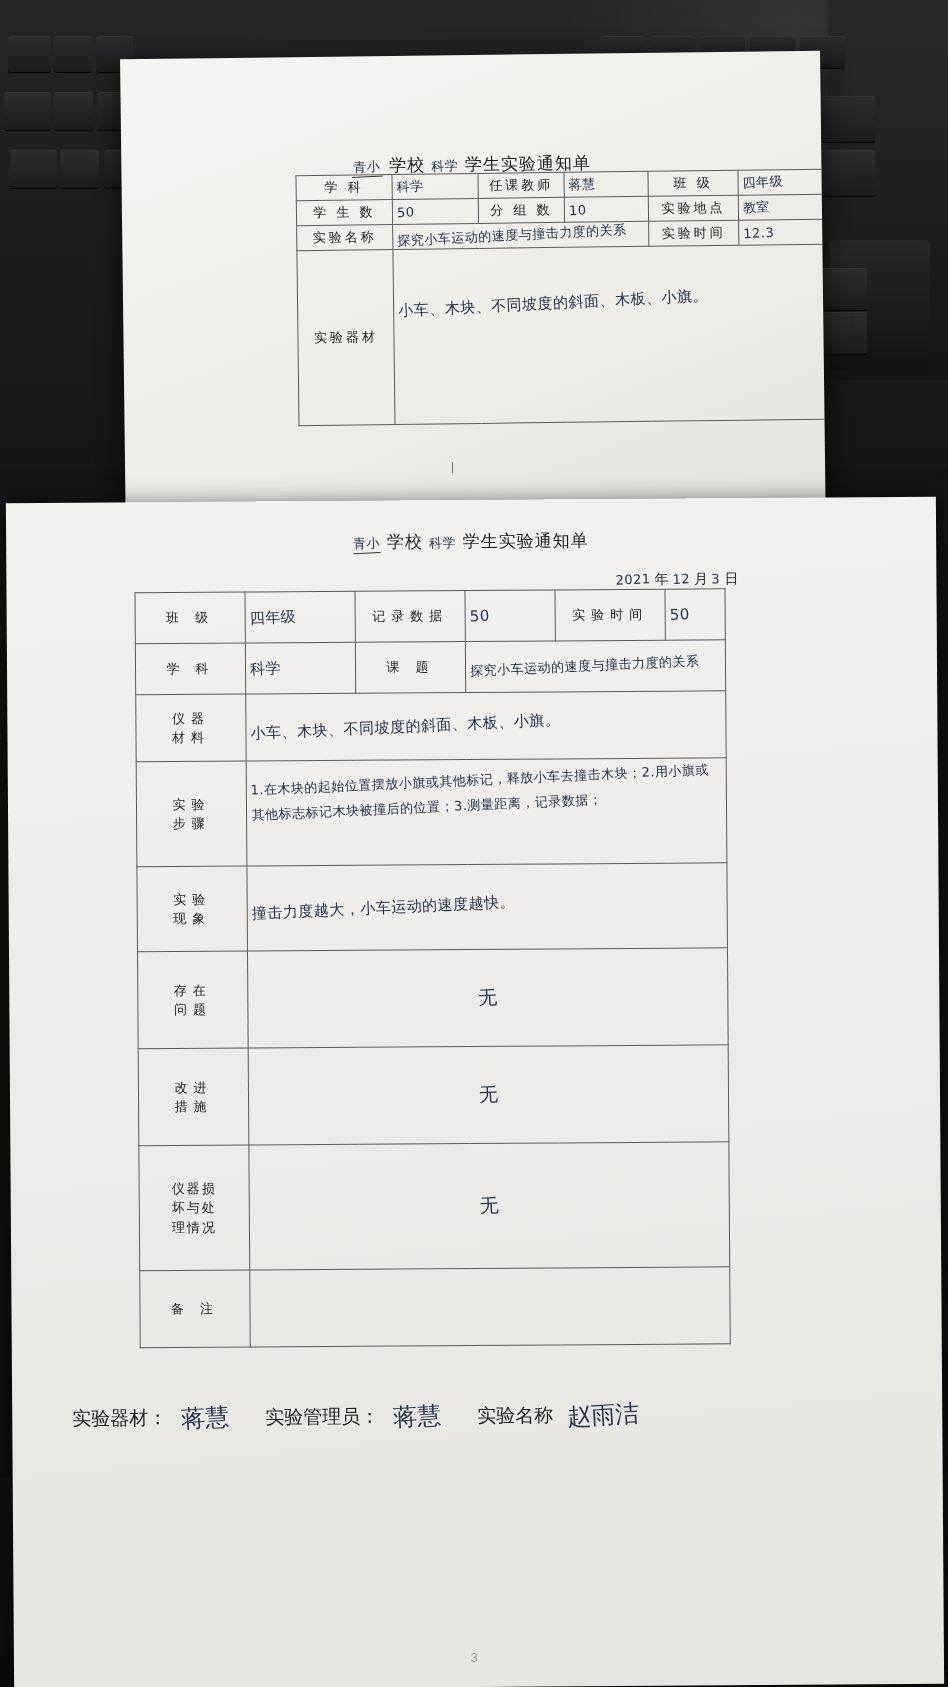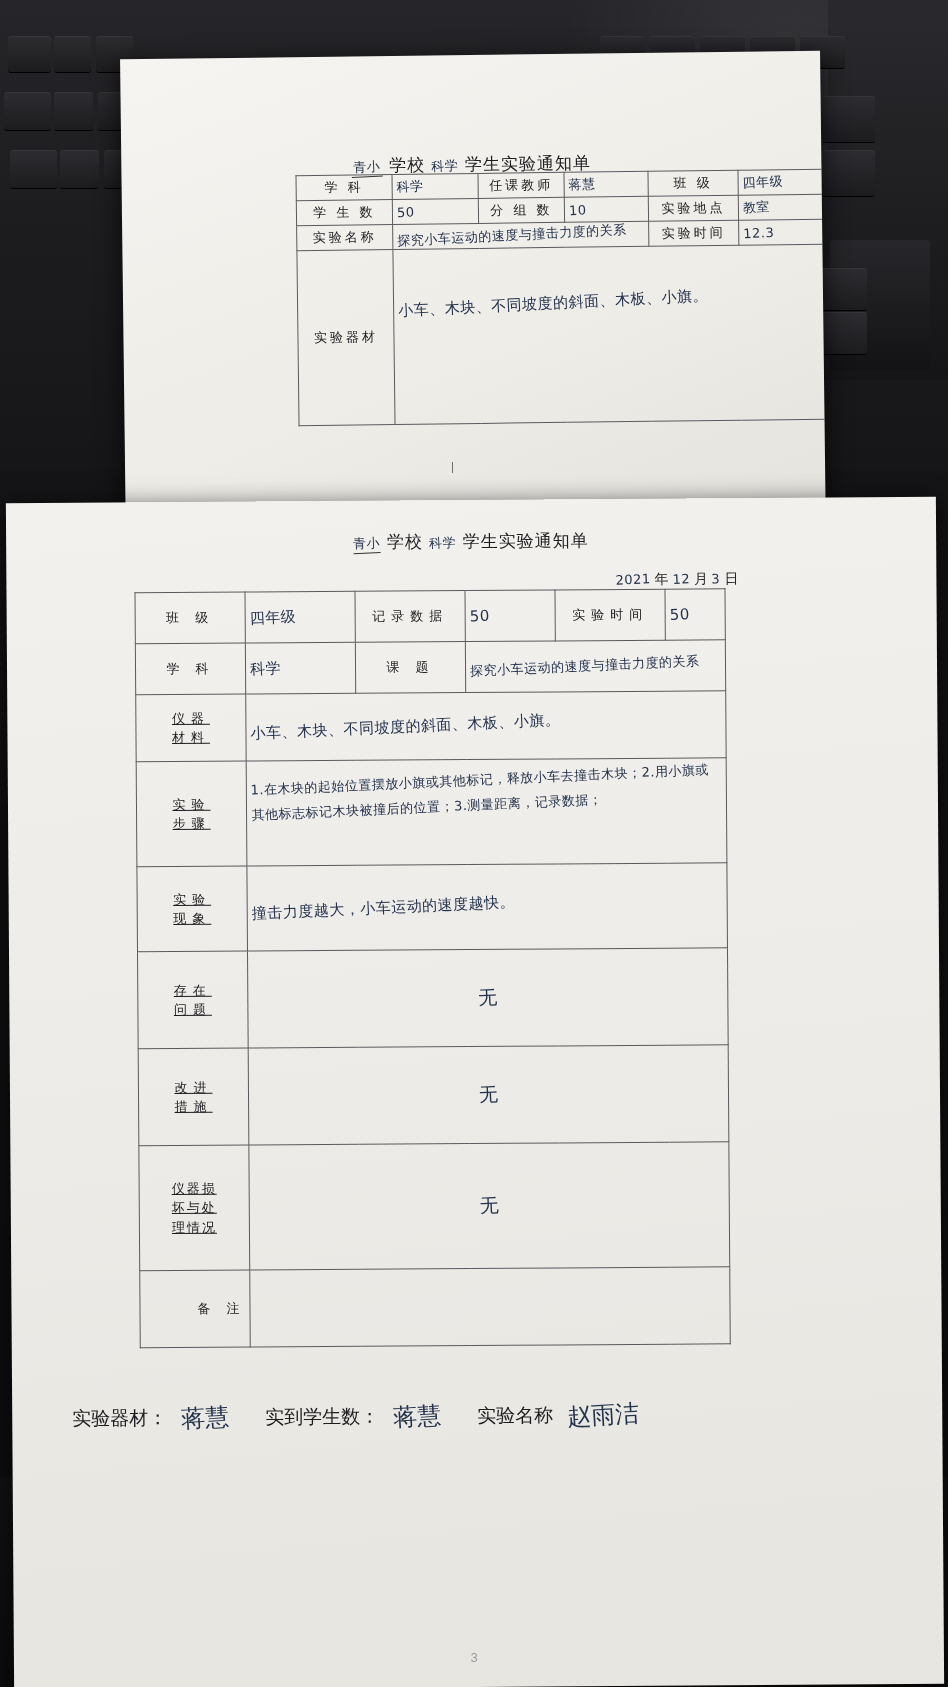--- a/index.html
+++ b/index.html
@@ -115,21 +115,21 @@
     font-family:"DejaVu Sans", sans-serif;
   }
   .sig-row .sig{
     font-size:24px;color:#23324d;transform:rotate(-3deg);display:inline-block;
     font-family:"DejaVu Serif", serif;
   }
   .page-no{
     position:absolute;left:0;bottom:22px;width:948px;text-align:center;
     color:#9a9a9e;font-size:13px;
   }
-  .cell-multiline{line-height:1.45;text-decoration:underline;}
+  .cell-multiline{line-height:1.45;}
   .cursor-mark{
     position:absolute;left:452px;top:462px;width:1px;height:11px;background:#6f6f72;
   }
   .scratch{
     position:absolute;right:118px;bottom:60px;width:14px;height:40px;
     background:linear-gradient(200deg,rgba(255,255,255,.12),rgba(255,255,255,0));
     transform:rotate(14deg);
   }
 </style>
 </head>
@@ -296,29 +296,29 @@
     </tr>
 
     <tr>
       <td class="lbl cell-multiline" style="height:120px;white-space:pre-line;letter-spacing:2px;">仪器损
 坏与处
 理情况</td>
       <td class="val" colspan="5" style="text-align:center;"><span class="hand lg">无</span></td>
     </tr>
 
     <tr>
-      <td class="lbl" style="height:72px;text-align:right;">备 注</td>
+      <td class="lbl" style="height:72px;">备 注</td>
       <td class="val" colspan="5"><span class="hand"></span></td>
     </tr>
   </tbody>
     </table>
 
   <div class="sig-row">
     <span>实验器材：</span>
     <span class="sig">蒋慧</span>
-    <span style="margin-left:22px">实到学生数：</span>
+    <span style="margin-left:22px">实验管理员：</span>
     <span class="sig">蒋慧</span>
     <span style="margin-left:22px">实验名称</span>
     <span class="sig">赵雨洁</span>
   </div>
 </div>
 
 <div class="page-no">3</div>
 
 </body></html>

